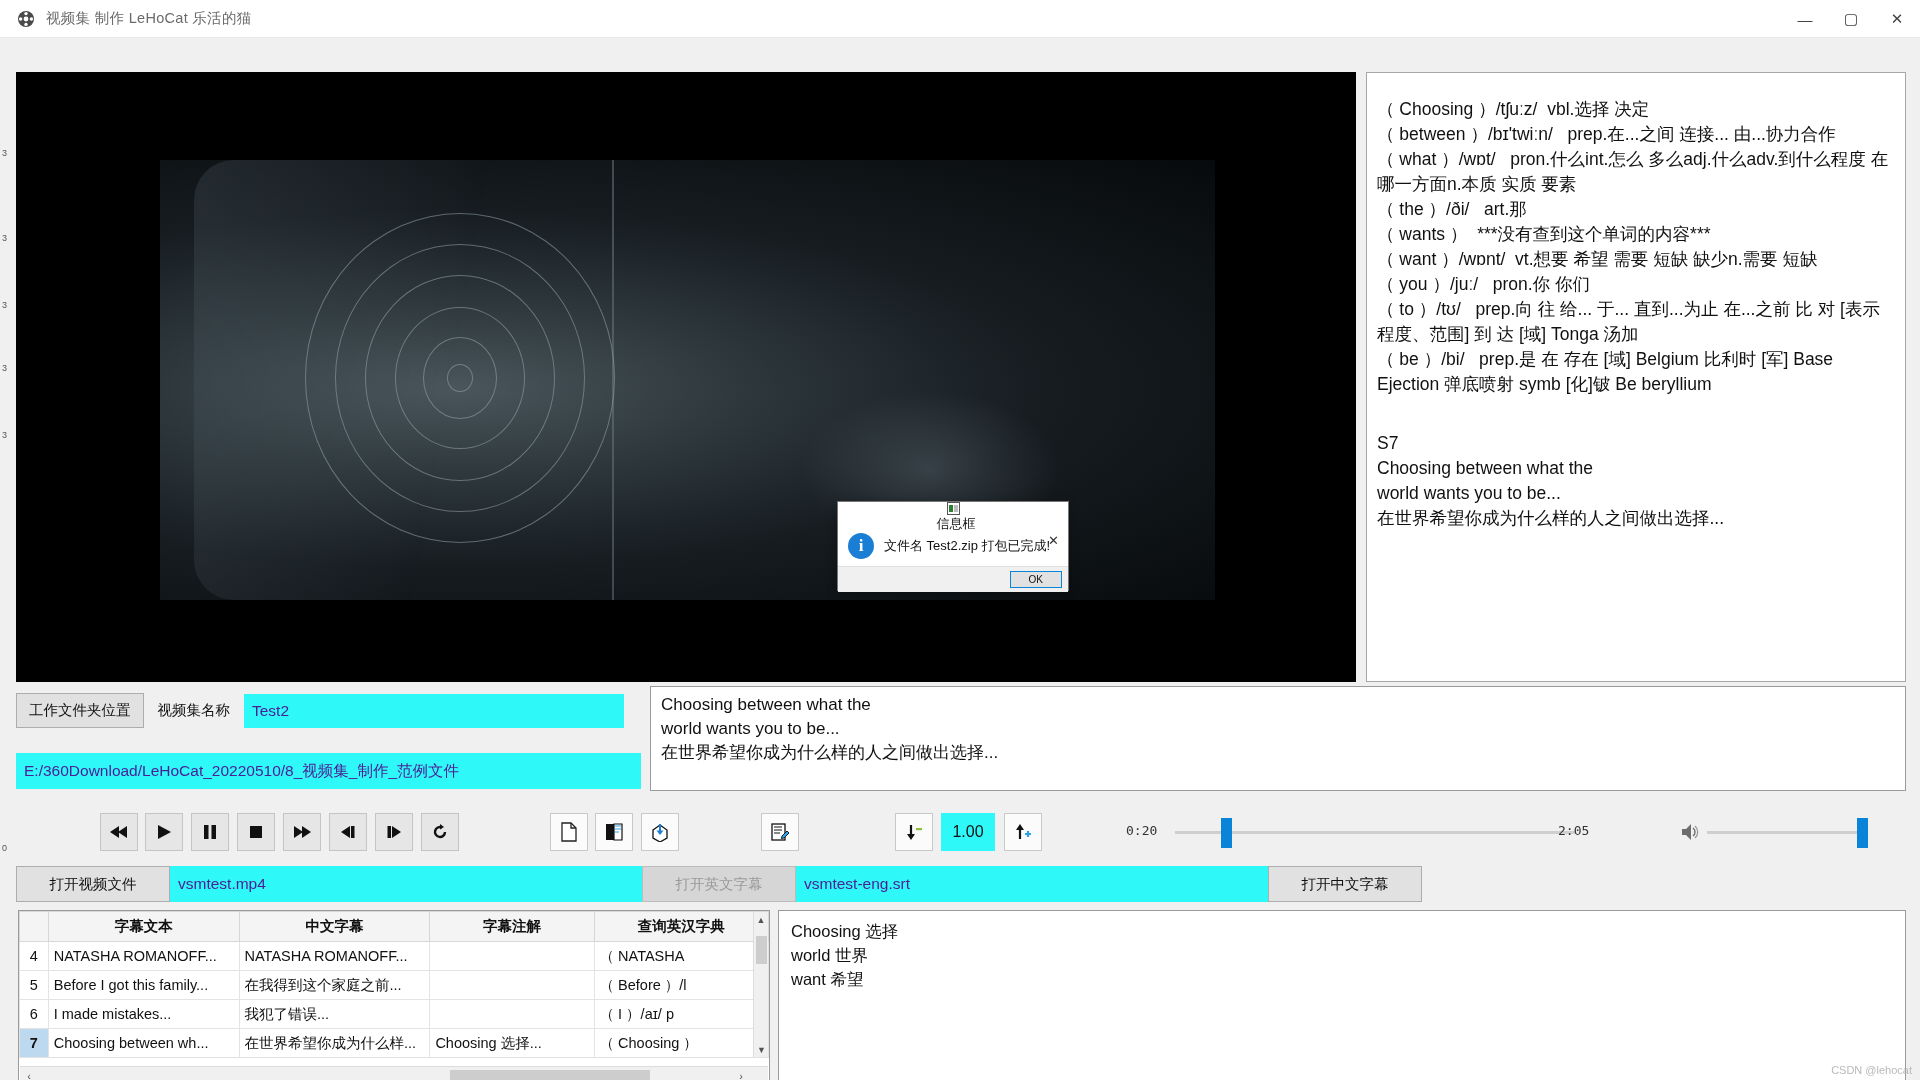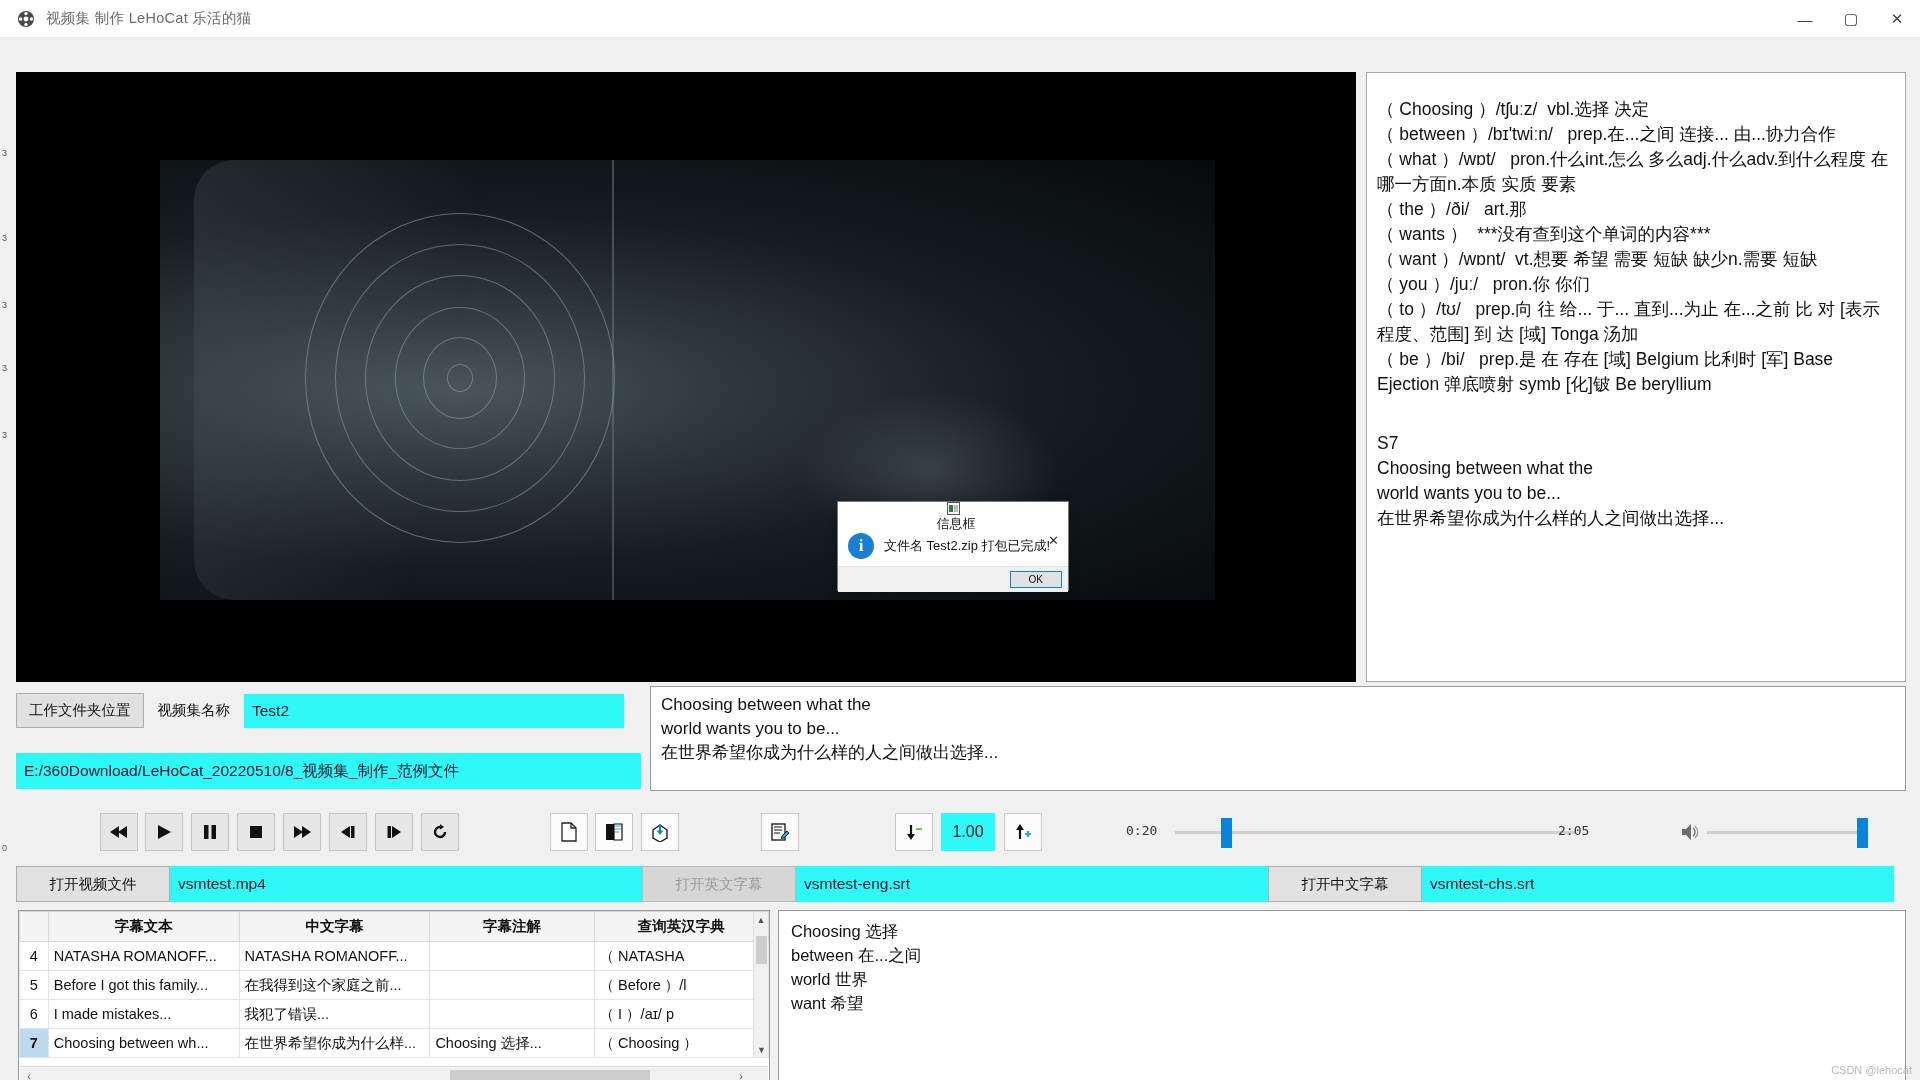--- a/index.html
+++ b/index.html
@@ -120,21 +120,21 @@
     padding: 7px 12px;
     font-family: "Liberation Sans", sans-serif;
     cursor: pointer;
   }
   .btn.disabled { color: #9a9a9a; background: #d6d6d6; border-color: #bbb; font-family: Liberation Serif, serif; }
   .lbl { font-size: 14.5px; color: #111; }
   .cyan-field {
     background: #2ff8f8;
     border: none;
     font-size: 15.5px;
-    color: #0f172a;
+    color: #4c1d95;
     padding: 6px 8px;
     font-family: "Liberation Sans", sans-serif;
     outline: none;
   }
   .path-field {
     position: absolute; left: 16px; top: 715px;
     width: 625px; height: 36px;
   }
 
   
@@ -458,21 +458,20 @@
       <div class="thumb" style="left:1857px"></div>
     </div>
 
     <div class="filerow">
       <div style="display:flex;align-items:center;">
         <button class="btn">打开视频文件</button>
         <input class="cyan-field" style="width: 472px; height: 36px;" value="vsmtest.mp4">
         <button class="btn disabled">打开英文字幕</button>
         <input class="cyan-field" style="width: 472px; height: 36px;" value="vsmtest-eng.srt">
         <button class="btn">打开中文字幕</button>
-        <input class="cyan-field" style="width: 472px; height: 36px;" value="vsmtest-chs.srt">
       </div>
     </div>
 
     <div class="tablewrap">
       <table>
         <thead>
           <tr>
             <th style="width:28px"></th>
             <th style="width:186px">字幕文本</th>
             <th style="width:186px">中文字幕</th>
@@ -518,21 +517,20 @@
       </div>
       <div class="hscroll">
         <div class="arrow">‹</div>
         <div class="bar"></div>
         <div class="arrow" style="margin-left:auto;margin-right:18px;">›</div>
       </div>
     </div>
 
     <div class="notes">
       <div>Choosing 选择</div>
-      <div>between 在...之间</div>
       <div>world 世界</div>
       <div> want 希望</div>
     </div>
 
     <div class="watermark">CSDN @lehocat</div>
 
     <div class="dlg">
       <div class="dlg-title">
         <span style="margin-right:6px;">
           <svg width="13" height="13" viewBox="0 0 13 13">

